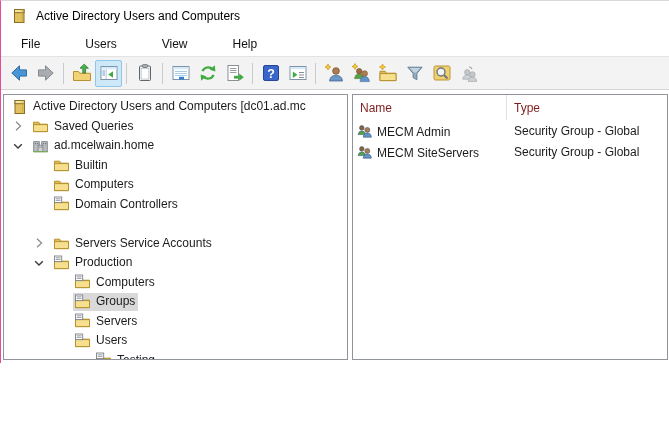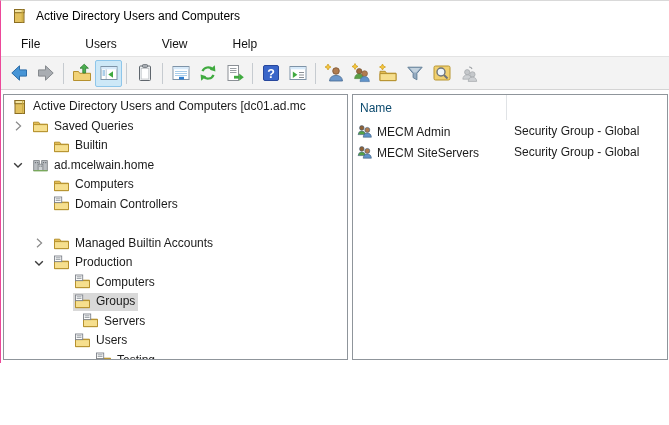--- a/index.html
+++ b/index.html
@@ -34,21 +34,21 @@
   .tree { padding-top:2px; }
   .tree-row { height:19.5px; display:flex; align-items:center; white-space:nowrap; }
   .expander { width:21px; height:16px; flex:none; display:inline-flex; align-items:center; }
   .tree-icon { width:17px; height:16px; flex:none; display:inline-flex; margin-right:5px; }
   .row-content { display:inline-flex; align-items:center; padding:1px 3px 1px 1px; }
   .row-content.sel { background:#d9d9d9;justify-content:center; }
   .tree-label { line-height:15px; }
 
   
   .list-header { height:25px; display:flex; align-items:center; }
-  .hcell { height:100%; display:flex; align-items:center; color:#0c4a6e; }
+  .hcell { height:100%; display:flex; align-items:center; color:#7f1d1d; }
   .hcell-name { width:154px; border-right:1px solid #e0e3e6; padding-left:7px; }
   .hcell-type { padding-left:7px; flex:1; }
   .list-row { height:21px; display:flex; align-items:center; }
   .cell-name { width:155px; display:flex; align-items:flex-end; padding-left:3px; }
   .cell-name .li-icon { width:17px; height:16px; display:inline-flex; margin-right:4px; }
   .cell-type { padding-left:6px; flex:1; }
 </style>
 </head>
 <body>
 
@@ -259,32 +259,20 @@
             <span class="row-content">
               <span class="tree-icon">
                 <svg width="17" height="16" viewBox="0 0 16 16" xmlns="http://www.w3.org/2000/svg">
                   <path d="M1 4.2 L6.2 4.2 L7.6 6.2 L15 6.2 L15 13.6 L1 13.6 Z" fill="#e3bd55" stroke="#b6912e" stroke-width="1"></path>
                   <path d="M1 6.6 H15 V13.6 H1 Z" fill="#f6df8e" stroke="#b6912e" stroke-width="1"></path>
                 </svg>
               </span>
               <span class="tree-label">Saved Queries</span>
             </span>
           </div>
-          <div class="tree-row" style="padding-left: 27px;">
-            <span class="expander"></span>
-            <span class="row-content">
-              <span class="tree-icon">
-                <svg width="17" height="16" viewBox="0 0 16 16" xmlns="http://www.w3.org/2000/svg">
-                  <path d="M1 4.2 L6.2 4.2 L7.6 6.2 L15 6.2 L15 13.6 L1 13.6 Z" fill="#e3bd55" stroke="#b6912e" stroke-width="1"></path>
-                  <path d="M1 6.6 H15 V13.6 H1 Z" fill="#f6df8e" stroke="#b6912e" stroke-width="1"></path>
-                </svg>
-              </span>
-              <span class="tree-label">Builtin</span>
-            </span>
-          </div>
           <div class="tree-row" style="padding-left: 6px;">
             <span class="expander">
               <svg width="16" height="16" viewBox="0 0 16 16" xmlns="http://www.w3.org/2000/svg">
                 <polyline points="4.2,6.2 8,10 11.8,6.2" fill="none" stroke="#3b3b3b" stroke-width="1.4"></polyline>
               </svg>
             </span>
             <span class="row-content">
               <span class="tree-icon">
                 <svg width="17" height="16" viewBox="0 0 16 16" xmlns="http://www.w3.org/2000/svg">
                   <rect x="1.2" y="3.6" width="5.6" height="10" fill="#b9bdc1" stroke="#787d82" stroke-width="0.8"></rect>
@@ -304,20 +292,32 @@
           </div>
           <div class="tree-row" style="padding-left: 27px;">
             <span class="expander"></span>
             <span class="row-content">
               <span class="tree-icon">
                 <svg width="17" height="16" viewBox="0 0 16 16" xmlns="http://www.w3.org/2000/svg">
                   <path d="M1 4.2 L6.2 4.2 L7.6 6.2 L15 6.2 L15 13.6 L1 13.6 Z" fill="#e3bd55" stroke="#b6912e" stroke-width="1"></path>
                   <path d="M1 6.6 H15 V13.6 H1 Z" fill="#f6df8e" stroke="#b6912e" stroke-width="1"></path>
                 </svg>
               </span>
+              <span class="tree-label">Builtin</span>
+            </span>
+          </div>
+          <div class="tree-row" style="padding-left: 27px;">
+            <span class="expander"></span>
+            <span class="row-content">
+              <span class="tree-icon">
+                <svg width="17" height="16" viewBox="0 0 16 16" xmlns="http://www.w3.org/2000/svg">
+                  <path d="M1 4.2 L6.2 4.2 L7.6 6.2 L15 6.2 L15 13.6 L1 13.6 Z" fill="#e3bd55" stroke="#b6912e" stroke-width="1"></path>
+                  <path d="M1 6.6 H15 V13.6 H1 Z" fill="#f6df8e" stroke="#b6912e" stroke-width="1"></path>
+                </svg>
+              </span>
               <span class="tree-label">Computers</span>
             </span>
           </div>
           <div class="tree-row" style="padding-left: 27px;">
             <span class="expander"></span>
             <span class="row-content">
               <span class="tree-icon">
                 <svg width="17" height="16" viewBox="0 0 16 16" xmlns="http://www.w3.org/2000/svg">
                   <path d="M1 4.2 L6.2 4.2 L7.6 6.2 L15 6.2 L15 13.6 L1 13.6 Z" fill="#e3bd55" stroke="#b6912e" stroke-width="1"></path>
                   <path d="M1 6.6 H15 V13.6 H1 Z" fill="#f6df8e" stroke="#b6912e" stroke-width="1"></path>
@@ -338,21 +338,21 @@
                 <polyline points="6,3.8 10.6,8 6,12.2" fill="none" stroke="#8a8a8a" stroke-width="1.2"></polyline>
               </svg>
             </span>
             <span class="row-content">
               <span class="tree-icon">
                 <svg width="17" height="16" viewBox="0 0 16 16" xmlns="http://www.w3.org/2000/svg">
                   <path d="M1 4.2 L6.2 4.2 L7.6 6.2 L15 6.2 L15 13.6 L1 13.6 Z" fill="#e3bd55" stroke="#b6912e" stroke-width="1"></path>
                   <path d="M1 6.6 H15 V13.6 H1 Z" fill="#f6df8e" stroke="#b6912e" stroke-width="1"></path>
                 </svg>
               </span>
-              <span class="tree-label">Managed Builtin Accounts</span>
+              <span class="tree-label">Servers Service Accounts</span>
             </span>
           </div>
           <div class="tree-row" style="padding-left: 27px;">
             <span class="expander">
               <svg width="16" height="16" viewBox="0 0 16 16" xmlns="http://www.w3.org/2000/svg">
                 <polyline points="4.2,6.2 8,10 11.8,6.2" fill="none" stroke="#3b3b3b" stroke-width="1.4"></polyline>
               </svg>
             </span>
             <span class="row-content">
               <span class="tree-icon">
@@ -390,21 +390,21 @@
                   <path d="M1 4.2 L6.2 4.2 L7.6 6.2 L15 6.2 L15 13.6 L1 13.6 Z" fill="#e3bd55" stroke="#b6912e" stroke-width="1"></path>
                   <path d="M1 6.6 H15 V13.6 H1 Z" fill="#f6df8e" stroke="#b6912e" stroke-width="1"></path>
                   <rect x="1" y="1" width="7.2" height="5.6" fill="#fdfdfd" stroke="#7d828a" stroke-width="0.9"></rect>
                   <line x1="2.2" y1="2.8" x2="7" y2="2.8" stroke="#9aa0a6"></line>
                   <line x1="2.2" y1="4.4" x2="7" y2="4.4" stroke="#9aa0a6"></line>
                 </svg>
               </span>
               <span class="tree-label">Groups</span>
             </span>
           </div>
-          <div class="tree-row" style="padding-left: 48px; gap: 8px;">
+          <div class="tree-row" style="padding-left: 48px;">
             <span class="expander"></span>
             <span class="row-content">
               <span class="tree-icon">
                 <svg width="17" height="16" viewBox="0 0 16 16" xmlns="http://www.w3.org/2000/svg">
                   <path d="M1 4.2 L6.2 4.2 L7.6 6.2 L15 6.2 L15 13.6 L1 13.6 Z" fill="#e3bd55" stroke="#b6912e" stroke-width="1"></path>
                   <path d="M1 6.6 H15 V13.6 H1 Z" fill="#f6df8e" stroke="#b6912e" stroke-width="1"></path>
                   <rect x="1" y="1" width="7.2" height="5.6" fill="#fdfdfd" stroke="#7d828a" stroke-width="0.9"></rect>
                   <line x1="2.2" y1="2.8" x2="7" y2="2.8" stroke="#9aa0a6"></line>
                   <line x1="2.2" y1="4.4" x2="7" y2="4.4" stroke="#9aa0a6"></line>
                 </svg>
@@ -453,20 +453,21 @@
               </span>
               <span class="tree-label">Users</span>
             </span>
           </div>
         </div>
     </div>
     <div class="splitter"></div>
     <div class="pane right-pane">
       <div class="list-header">
         <div class="hcell hcell-name">Name</div>
+        <div class="hcell hcell-type">Type</div>
       </div>
       <div id="list-body">
           <div class="list-row">
             <div class="cell-name">
               <span class="li-icon">
                 <svg width="17" height="16" viewBox="0 0 16 16" xmlns="http://www.w3.org/2000/svg">
                   <circle cx="5.3" cy="4.9" r="2.3" fill="#8f6134" stroke="#3c5a78" stroke-width="0.6"></circle>
                   <path d="M1.6 11.6 Q2 7.9 5.3 7.9 Q8.6 7.9 9 11.6 Z" fill="#54a245" stroke="#3c5a78" stroke-width="0.6"></path>
                   <circle cx="10.8" cy="6.9" r="2.5" fill="#b07c4f" stroke="#3c5a78" stroke-width="0.6"></circle>
                   <path d="M6.7 14.2 Q7.1 10.1 10.8 10.1 Q14.5 10.1 14.9 14.2 Z" fill="#5f93c9" stroke="#3c5a78" stroke-width="0.6"></path>

